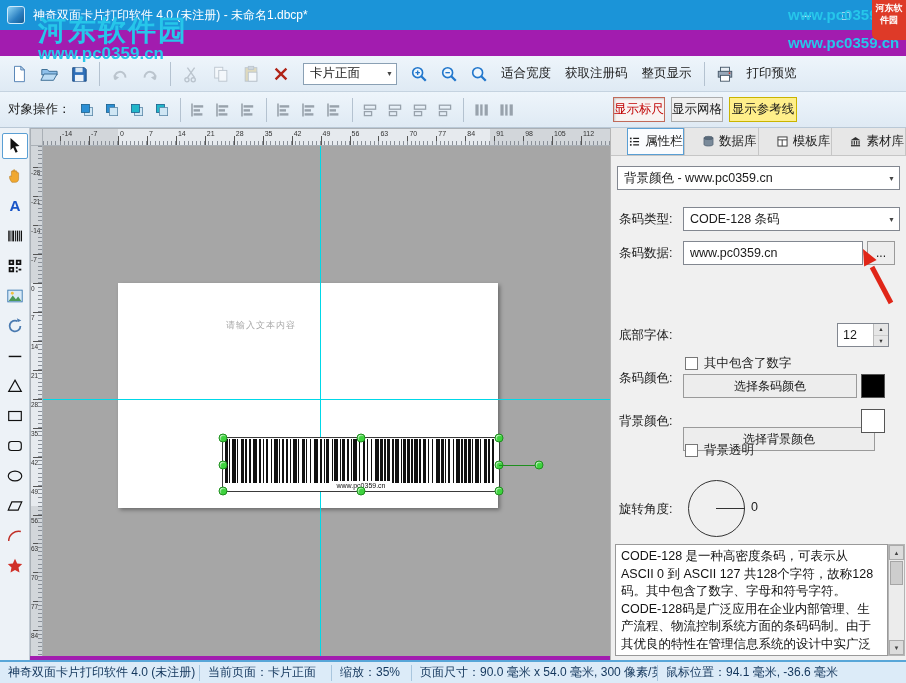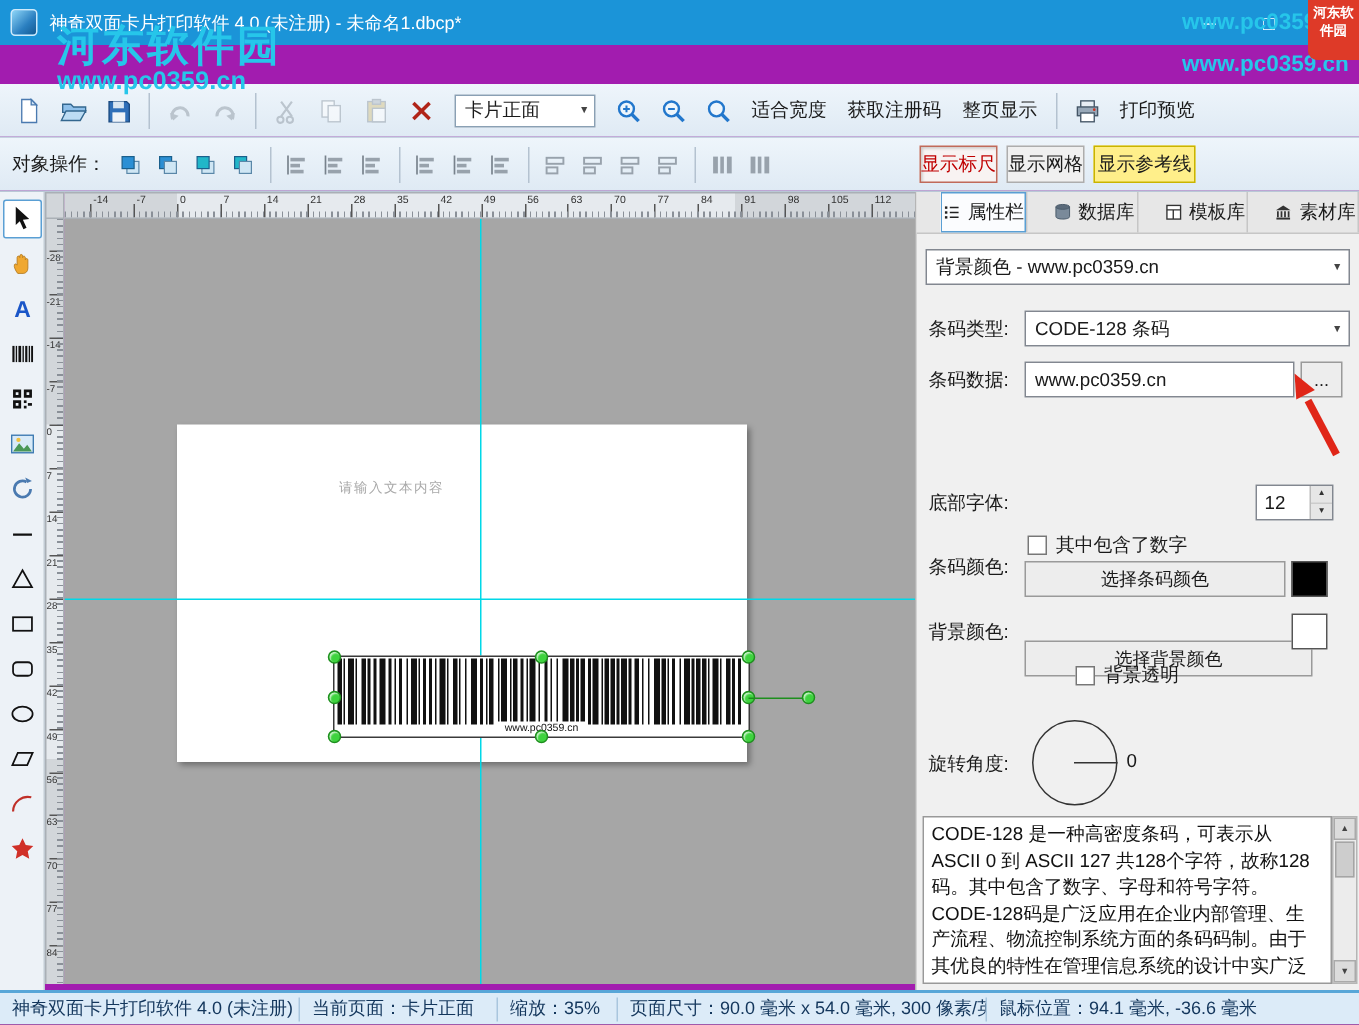--- a/index.html
+++ b/index.html
@@ -687,21 +687,21 @@
     </div>
 
     <span class="rlabel" style="top:242px;">条码颜色:</span>
     <div class="rbtn" style="left:72px;top:246px;width:174px;">选择条码颜色</div>
     <div class="swatch" style="left:250px;top:246px;background:#000;"></div>
 
     <span class="rlabel" style="top:285px;">背景颜色:</span>
     <div class="rbtn" style="left:72px;top:299px;width:192px;">选择背景颜色</div>
     <div class="swatch" style="left:250px;top:281px;background:#fff;"></div>
 
-    <div class="chkrow" style="top:314px;margin-left:32px;">
+    <div class="chkrow" style="top:314px;">
       <span class="chk"></span>
       <span>背景透明</span>
     </div>
 
     <span class="rlabel" style="top:373px;">旋转角度:</span>
     <div class="dial"></div>
     <div class="dial-line"></div>
     <span class="dial-val">0</span>
 
     <div class="desc">CODE-128 是一种高密度条码，可表示从 ASCII 0 到 ASCII 127 共128个字符，故称128码。其中包含了数字、字母和符号字符。CODE-128码是广泛应用在企业内部管理、生产流程、物流控制系统方面的条码码制。由于其优良的特性在管理信息系统的设计中实广泛使用。</div>

